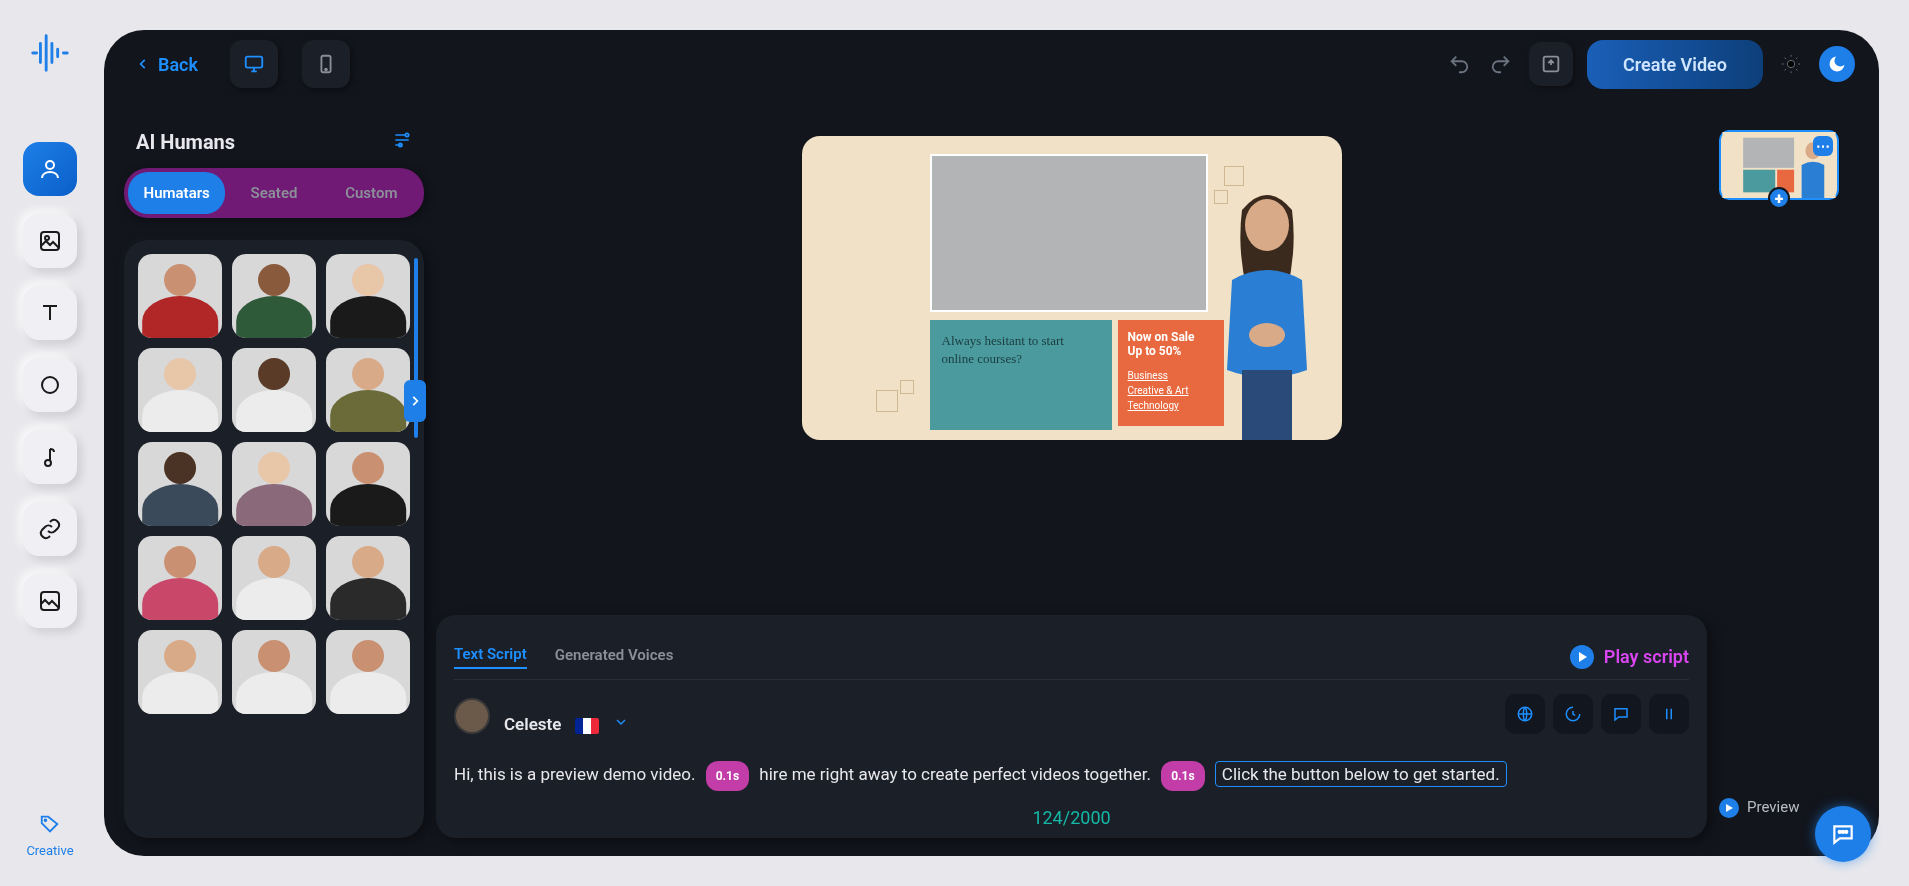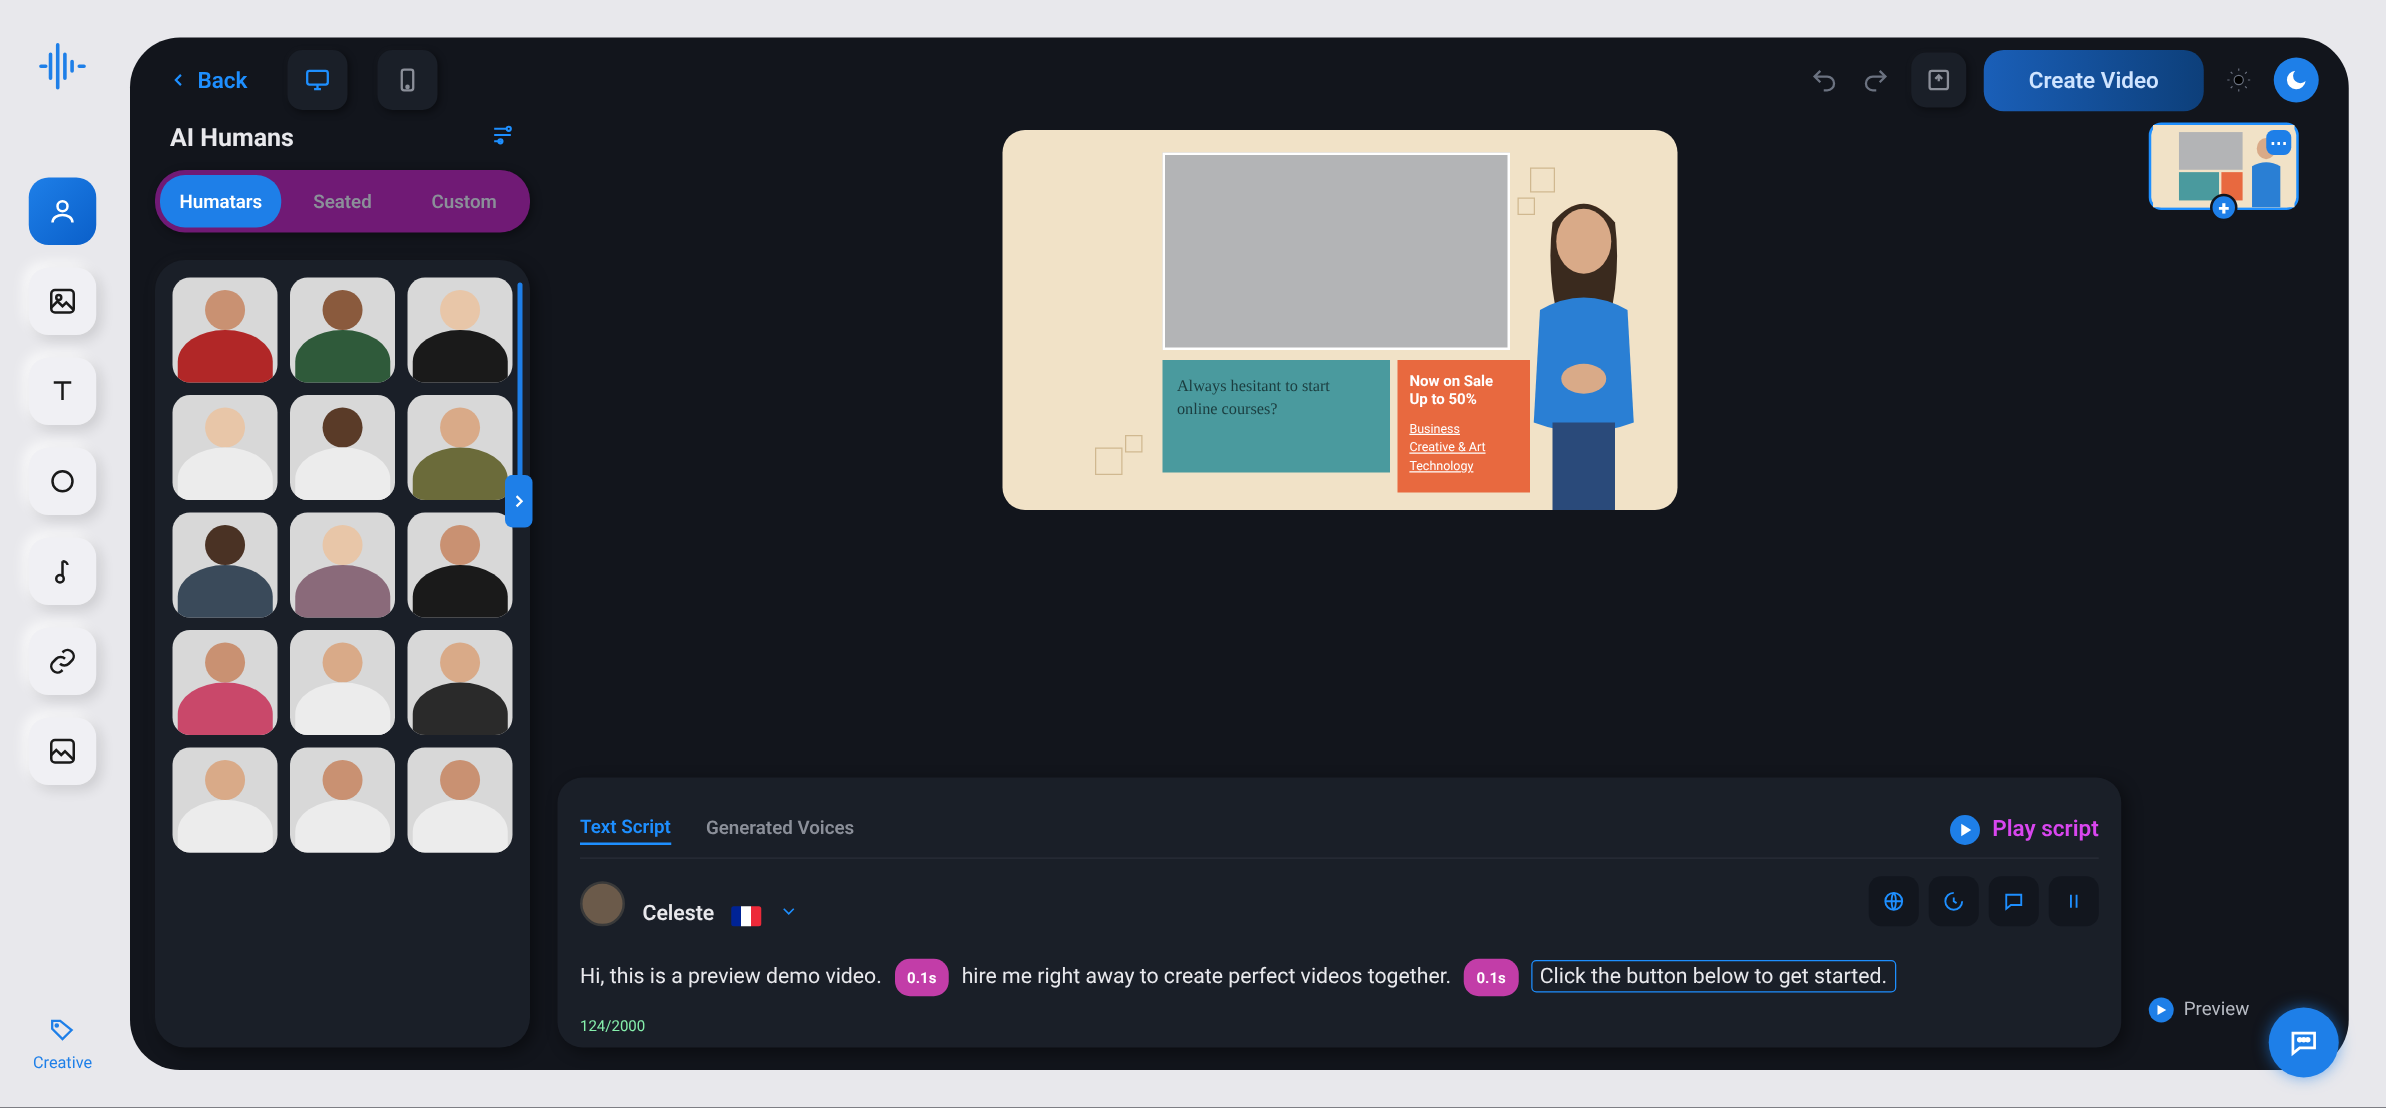--- a/index.html
+++ b/index.html
@@ -66,21 +66,21 @@
 .top-icn svg { width:22px; height:22px; stroke:#6b7280; }
 .create-video-btn {
   padding: 14px 36px; border-radius: 16px;
   background: linear-gradient(90deg, #1a5fb8, #0d3f7a);
   color:#cfe4ff; font-size:18px; font-weight:600; cursor:pointer;
 }
 .theme-btn { width:36px; height:36px; border-radius:50%; background:#1e7fe8; display:flex; align-items:center; justify-content:center; cursor:pointer;}
 .theme-btn svg{width:20px;height:20px;fill:#fff;}
 
 
-.content-row { display:flex; width:100%; margin-top:46px; gap:22px; }
+.content-row { display:flex; width:100%; margin-top:78px; gap:12px; }
 
 
 .sidebar {
   width: 300px;
   display: flex;
   flex-direction: column;
 }
 .side-head { display:flex; align-items:center; justify-content:space-between; padding: 4px 12px 14px 12px;}
 .side-title { color:#e8e8ec; font-size:20px; font-weight:700; }
 .filter-icn svg{width:20px;height:20px;stroke:#1e8fff;}
@@ -112,21 +112,21 @@
 .collapse-handle svg{width:14px;height:14px;stroke:#fff;stroke-width:3;fill:none;}
 
 
 .center-col { flex:1; display:flex; flex-direction:column; gap:18px; }
 .canvas-wrap { flex:1; display:flex; align-items:flex-start; justify-content:center; padding-top:10px;}
 .canvas {
   width: 540px; height: 304px; border-radius:18px; background:#f1e2c7;
   position:relative; overflow:hidden;
 }
 .canvas .img-slot { position:absolute; left:128px; top:18px; width:278px; height:158px; background:#b3b4b6; border:2px solid #fff;}
-.canvas .tealbox { position:absolute; left:128px; top:184px; width:182px; height:90px; background:#4a9a9e; padding:12px; color:#1b3d3f; font-family: cursive; font-size:13px; line-height:1.4;}
+.canvas .tealbox { position:absolute; left:128px; top:184px; width:182px; height:110px; background:#4a9a9e; padding:12px; color:#1b3d3f; font-family: cursive; font-size:13px; line-height:1.4;}
 .canvas .orangebox { position:absolute; left:316px; top:184px; width:106px; height:106px; background:#e8693f; padding:10px; color:#fff; font-size:12px; font-weight:700;}
 .orangebox .links { font-size:10px; font-weight:400; text-decoration:underline; margin-top:10px; line-height:1.5;}
 .squares { position:absolute; border:1px solid #d0b890; }
 .sq1 { left:422px; top:30px; width:20px; height:20px; }
 .sq2 { left:412px; top:54px; width:14px; height:14px; }
 .sq3 { left:74px; top:254px; width:22px; height:22px; }
 .sq4 { left:98px; top:244px; width:14px; height:14px; }
 .avatar-canvas { position:absolute; right:0; bottom:0; width:150px; height:270px; }
 
 
@@ -146,21 +146,21 @@
 .voice-name { color:#e8e8ec; font-size:17px; font-weight:600;}
 .flag { width:24px; height:16px; display:inline-block; background: linear-gradient(90deg, #002395 33%, #fff 33%, #fff 66%, #ed2939 66%); border-radius:2px;}
 .voice-chev svg{width:16px;height:16px;stroke:#1e8fff;stroke-width:2;fill:none;}
 .voice-tools { margin-left:auto; display:flex; gap:8px;}
 .vtool { width:40px;height:40px;border-radius:10px;background:#12161e;display:flex;align-items:center;justify-content:center;cursor:pointer;}
 .vtool svg{width:18px;height:18px;stroke:#1e8fff;fill:none;stroke-width:2;}
 
 .script-text { color:#e8e8ec; font-size:17px; line-height:2.2; padding:8px 0;}
 .pause-chip { display:inline-block; padding:2px 10px; background:#c23da8; color:#fff; border-radius:12px; font-size:12px; font-weight:700; margin:0 6px;}
 .selected-frag { border:1px solid #1e8fff; border-radius:4px; padding:2px 6px;}
-.char-count { text-align:left; color:#86efac; font-size:12px; padding-top:6px;}
+.char-count { text-align:center; color:#14b8a6; font-size:18px; padding-top:6px;}
 
 
 .scenes-col { width:140px; display:flex; flex-direction:column; gap:14px; padding-top:4px;}
 .scene-thumb {
   width:120px; height:70px; border-radius:10px; background:#f1e2c7;
   border:2px solid #1e8fff; position:relative; cursor:pointer;
 }
 .scene-menu { position:absolute; top:4px; right:4px; width:20px;height:20px;border-radius:6px;background:#1e7fe8;display:flex;align-items:center;justify-content:center;color:#fff;font-size:14px;font-weight:900;}
 .scene-add-handle { position:absolute; bottom:-11px; left:50%; transform:translateX(-50%); width:22px;height:22px;border-radius:50%;background:#1e7fe8;border:2px solid #12151c;display:flex;align-items:center;justify-content:center;color:#fff;font-weight:900;}
 .preview-row { margin-top:auto; margin-bottom:20px; display:flex;gap:8px;color:#b8bcc4;font-size:15px; cursor:pointer;}

